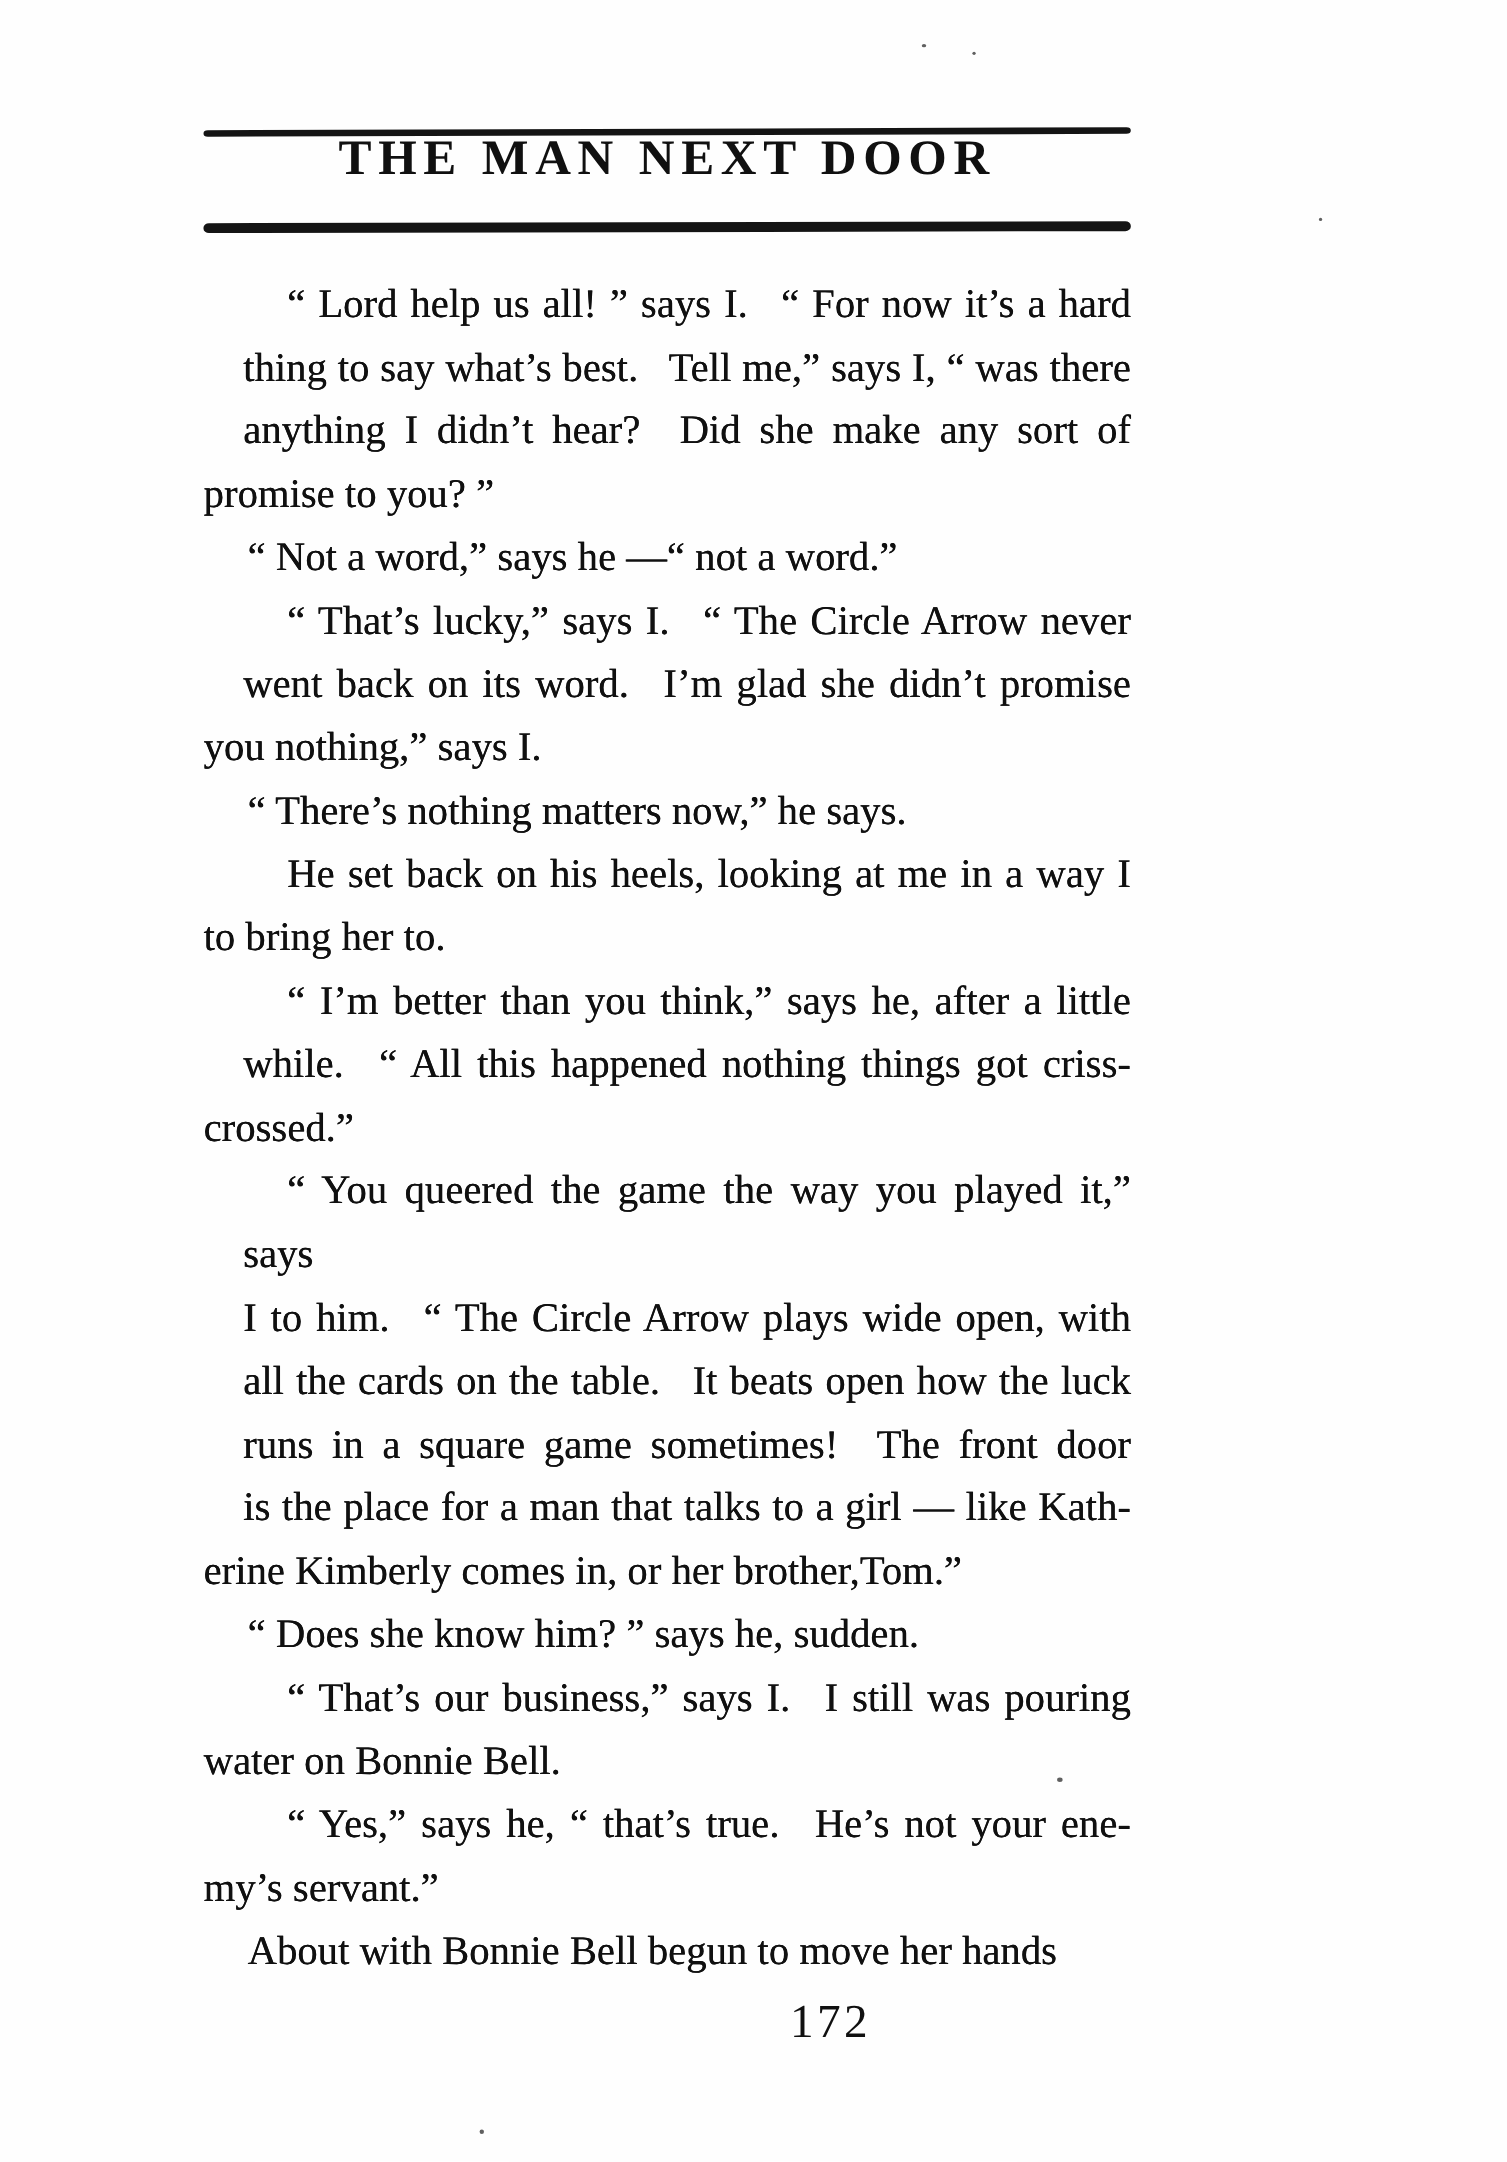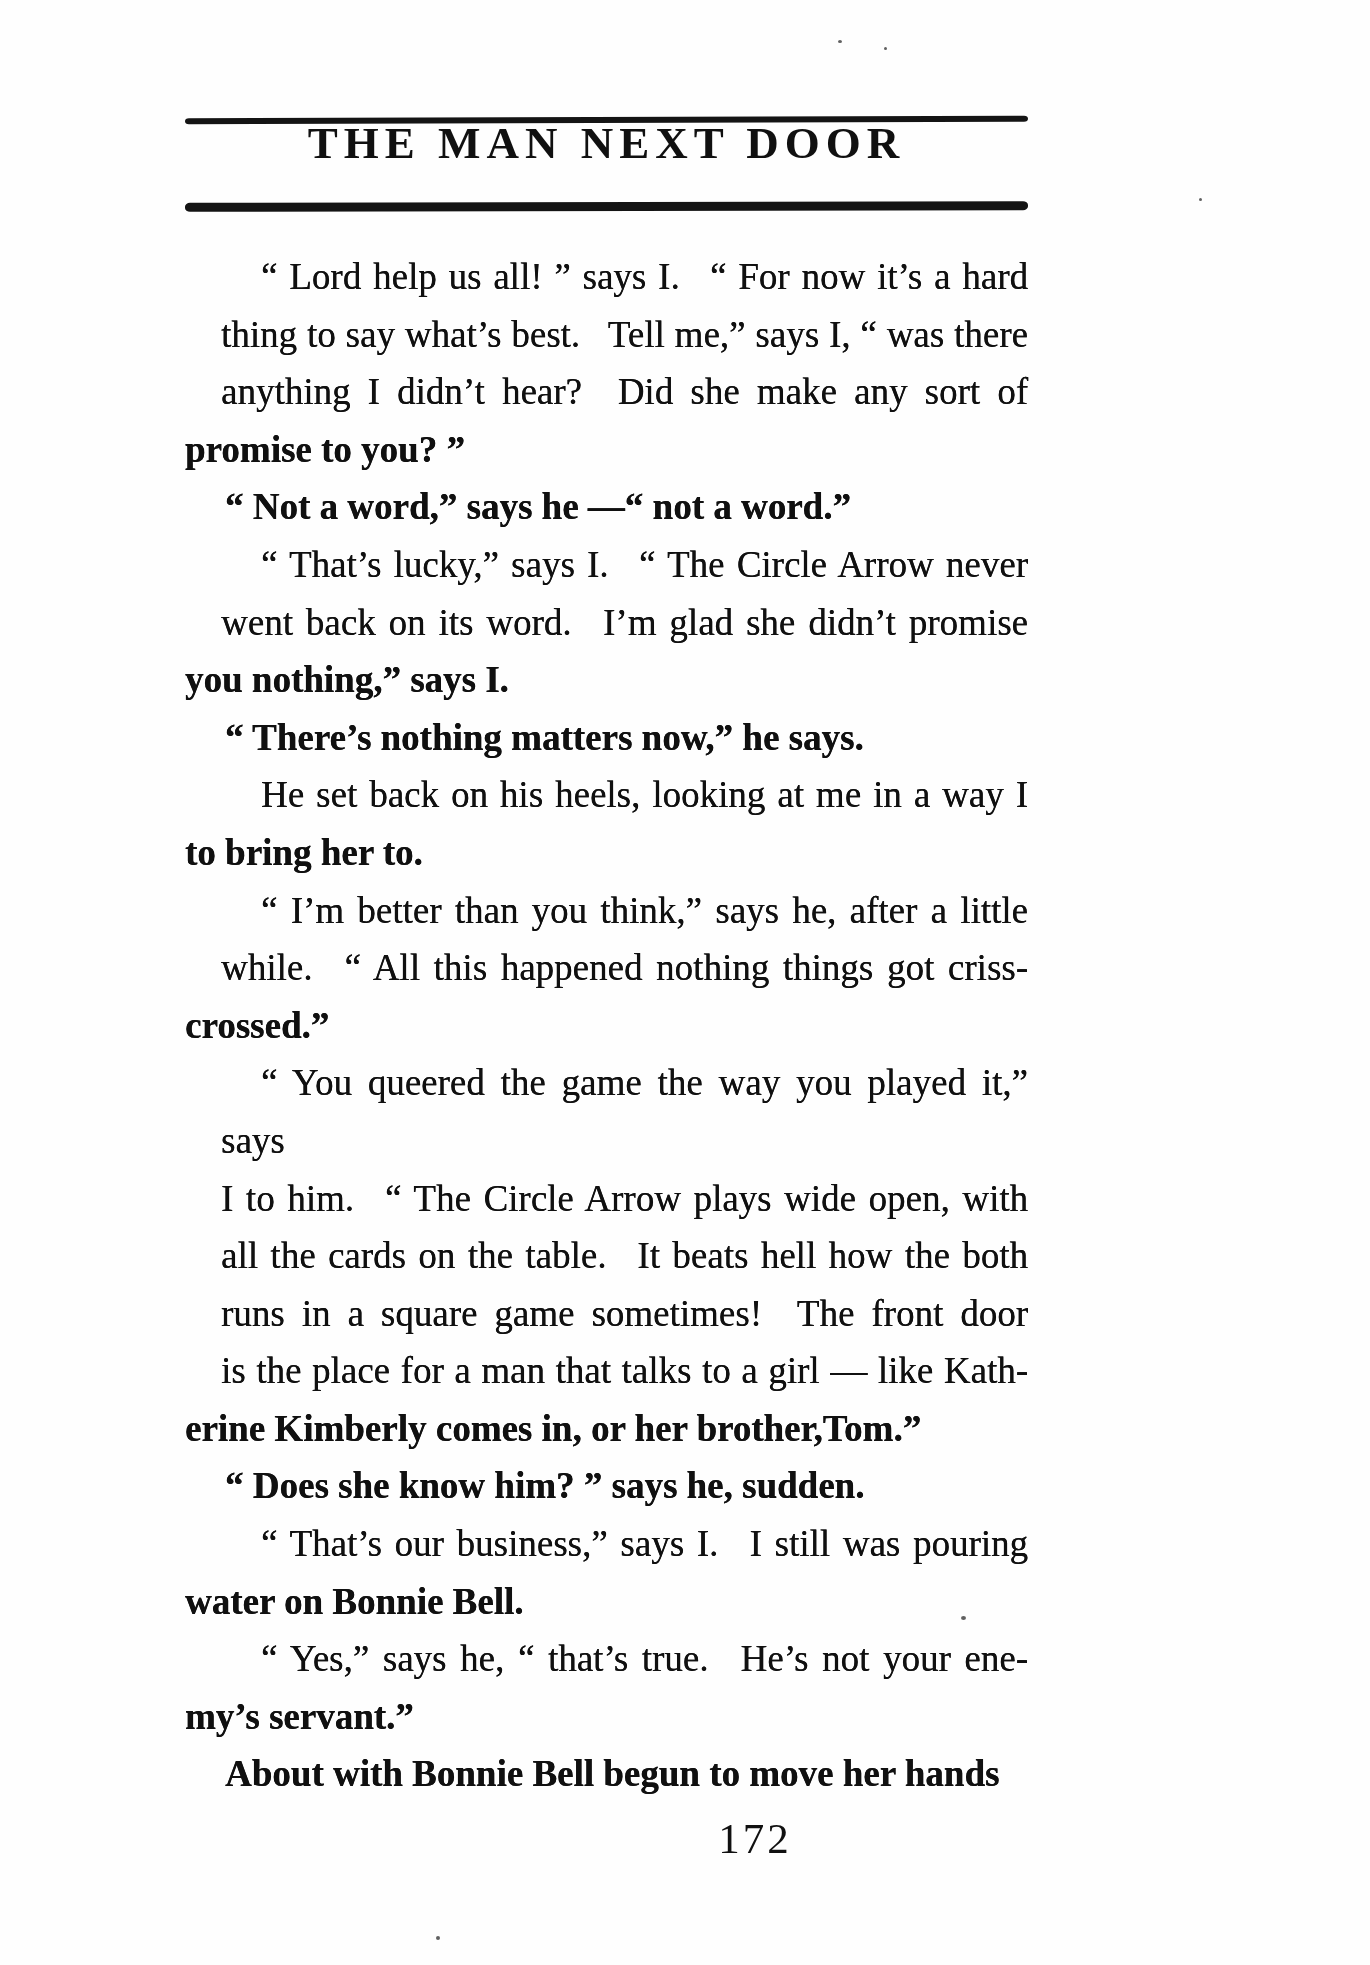--- a/index.html
+++ b/index.html
@@ -60,21 +60,20 @@
   .line {
     text-align: justify;
     text-align-last: justify;
     white-space: nowrap; 
   }
   .line.j { white-space: normal; margin-left: 36px; }
   .line.last {
     text-align: left;
     text-align-last: left;
     white-space: nowrap;
-    font-weight: bold;
   }
   .line.indent { text-indent: 40px; }
   
   .folio {
     position: absolute;
     left: 700px;
     top: 1814px;
     width: 110px;
     text-align: center;
     font-size: 43px;
@@ -115,21 +114,21 @@
     <div class="line j">went back on its word.  I’m glad she didn’t promise</div>
     <div class="line last">you nothing,” says I.</div>
     <div class="line last indent">“ There’s nothing matters now,” he says.</div>
     <div class="line j indent">He set back on his heels, looking at me in a way I</div>
     <div class="line last">to bring her to.</div>
     <div class="line j indent">“ I’m better than you think,” says he, after a little</div>
     <div class="line j">while.  “ All this happened nothing things got criss-</div>
     <div class="line last">crossed.”</div>
     <div class="line j indent">“ You queered the game the way you played it,” says</div>
     <div class="line j">I to him.  “ The Circle Arrow plays wide open, with</div>
-    <div class="line j">all the cards on the table.  It beats hell how the both</div>
+    <div class="line j">all the cards on the table.  It beats open how the luck</div>
     <div class="line j">runs in a square game sometimes!  The front door</div>
     <div class="line j">is the place for a man that talks to a girl — like Kath-</div>
     <div class="line last">erine Kimberly comes in, or her brother,Tom.”</div>
     <div class="line last indent">“ Does she know him? ” says he, sudden.</div>
     <div class="line j indent">“ That’s our business,” says I.  I still was pouring</div>
     <div class="line last">water on Bonnie Bell.</div>
     <div class="line j indent">“ Yes,” says he, “ that’s true.  He’s not your ene-</div>
     <div class="line last">my’s servant.”</div>
     <div class="line last indent">About with Bonnie Bell begun to move her hands</div>
   </div>

